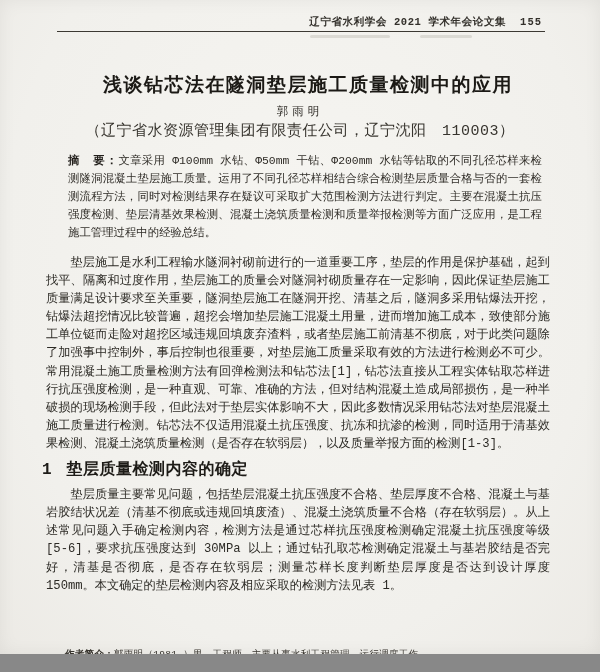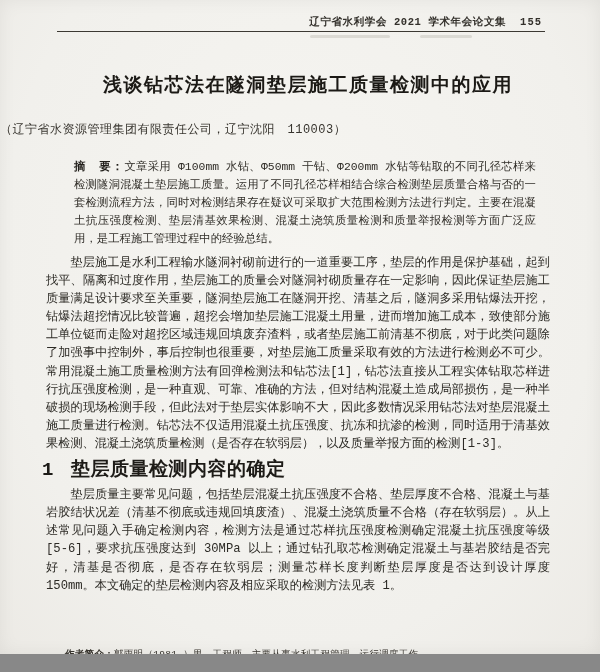--- a/index.html
+++ b/index.html
@@ -32,38 +32,38 @@
     margin:8px;text-align:center;
     font-size:19px;font-weight:bold;letter-spacing:1.5px;
     color:#1b1915;
   }
   .author{
     position:absolute;top:104px;left:0;width:100%;
     text-align:center;font-size:11.5px;letter-spacing:4px;color:#2e2b26;
   }
   .affiliation{
     position:absolute;top:121px;left:0;width:100%;
-    font-size:12px;letter-spacing:0.5px;color:#37342e;
+    text-align:center;font-size:15px;letter-spacing:0.5px;color:#37342e;
   }
   .abstract{
     position:absolute;top:152px;left:68px;right:58px;
     font-size:11.4px;line-height:18px;text-align:justify;
     color:#312e29;
   }
-  .abstract p{margin:6px;}
+  .abstract p{margin:0;}
   .abstract .lead{font-weight:bold;letter-spacing:1px;color:#221f1b;}
   .body{
     position:absolute;top:250px;left:42px;right:46px;
     font-size:12.2px;line-height:18.1px;text-align:justify;
     color:#2c2a25;
   }
   .body p.para{margin:4px;text-indent:2em;}
   .section{
     margin:8px 0 7px 0;
-    font-size:19px;font-weight:bold;color:#1d1b17;
+    font-size:16px;font-weight:bold;color:#1d1b17;
     letter-spacing:0.5px;
   }
   .section .sec-num{margin-right:0.9em;}
   .footnote{
     position:absolute;top:648px;left:65px;right:40px;
     font-size:9.5px;color:#38352f;letter-spacing:0.3px;
   }
   .footnote .fn-label{font-weight:bold;}
 </style>
 </head>
@@ -73,20 +73,21 @@
 
   <div class="header">
     <span class="journal">辽宁省水利学会 2021 学术年会论文集</span><span class="pagenum">155</span>
   </div>
   <div class="header-rule"></div>
   <div class="artifact a1"></div>
   <div class="artifact a2"></div>
 
   <h1 class="title">浅谈钻芯法在隧洞垫层施工质量检测中的应用</h1>
 
+  <div class="author">郭雨明</div>
   <div class="affiliation">（辽宁省水资源管理集团有限责任公司，辽宁沈阳　110003）</div>
 
   <div class="abstract">
     <p><span class="lead">摘　要：</span><span>文章采用 Φ100mm 水钻、Φ50mm 干钻、Φ200mm 水钻等钻取的不同孔径芯样来检测隧洞混凝土垫层施工质量。运用了不同孔径芯样相结合综合检测垫层质量合格与否的一套检测流程方法，同时对检测结果存在疑议可采取扩大范围检测方法进行判定。主要在混凝土抗压强度检测、垫层清基效果检测、混凝土浇筑质量检测和质量举报检测等方面广泛应用，是工程施工管理过程中的经验总结。</span></p>
   </div>
 
   <div class="body">
     <p class="para">垫层施工是水利工程输水隧洞衬砌前进行的一道重要工序，垫层的作用是保护基础，起到找平、隔离和过度作用，垫层施工的质量会对隧洞衬砌质量存在一定影响，因此保证垫层施工质量满足设计要求至关重要，隧洞垫层施工在隧洞开挖、清基之后，隧洞多采用钻爆法开挖，钻爆法超挖情况比较普遍，超挖会增加垫层施工混凝土用量，进而增加施工成本，致使部分施工单位铤而走险对超挖区域违规回填废弃渣料，或者垫层施工前清基不彻底，对于此类问题除了加强事中控制外，事后控制也很重要，对垫层施工质量采取有效的方法进行检测必不可少。常用混凝土施工质量检测方法有回弹检测法和钻芯法[1]，钻芯法直接从工程实体钻取芯样进行抗压强度检测，是一种直观、可靠、准确的方法，但对结构混凝土造成局部损伤，是一种半破损的现场检测手段，但此法对于垫层实体影响不大，因此多数情况采用钻芯法对垫层混凝土施工质量进行检测。钻芯法不仅适用混凝土抗压强度、抗冻和抗渗的检测，同时适用于清基效果检测、混凝土浇筑质量检测（是否存在软弱层），以及质量举报方面的检测[1-3]。</p>
     <h2 class="section"><span class="sec-num">1</span><span class="sec-title">垫层质量检测内容的确定</span></h2>
     <p class="para">垫层质量主要常见问题，包括垫层混凝土抗压强度不合格、垫层厚度不合格、混凝土与基岩胶结状况差（清基不彻底或违规回填废渣）、混凝土浇筑质量不合格（存在软弱层）。从上述常见问题入手确定检测内容，检测方法是通过芯样抗压强度检测确定混凝土抗压强度等级[5-6]，要求抗压强度达到 30MPa 以上；通过钻孔取芯检测确定混凝土与基岩胶结是否完好，清基是否彻底，是否存在软弱层；测量芯样长度判断垫层厚度是否达到设计厚度 150mm。本文确定的垫层检测内容及相应采取的检测方法见表 1。</p>

